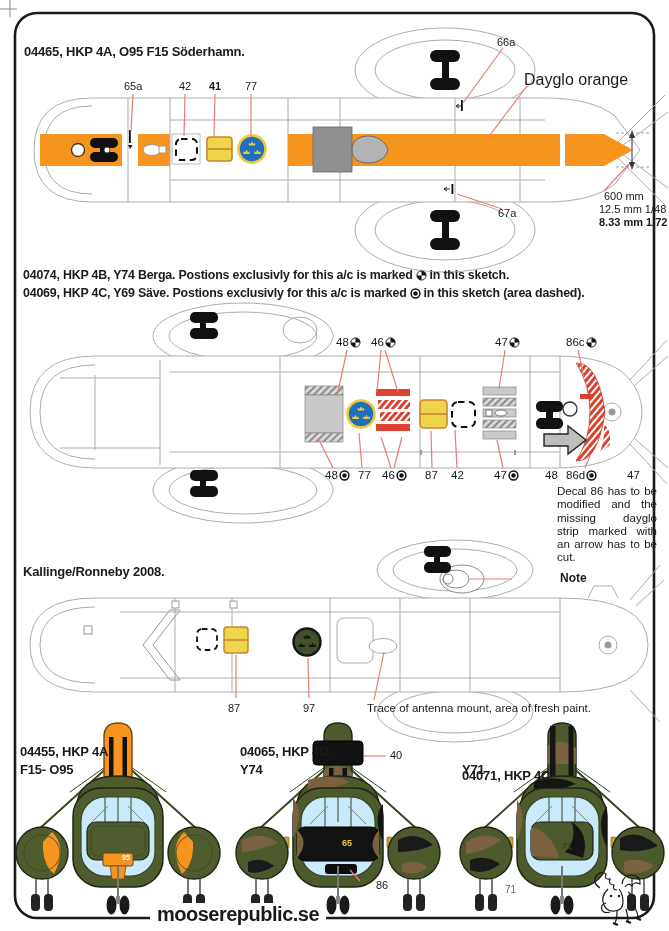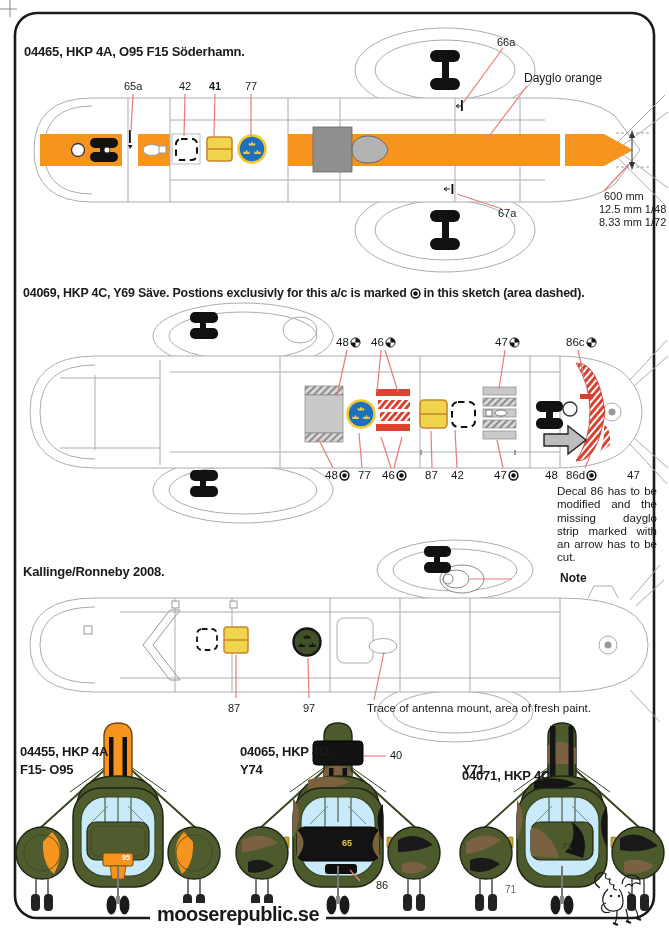--- a/index.html
+++ b/index.html
@@ -415,26 +415,35 @@
     <path d="M25,51 l5,2 M38,49 l5,2 M48,46 l5,2" stroke-width="2.2"></path>
   </g>
 </svg>
 
 <div class="txt title" style="left:24px;top:44px;">04465, HKP 4A, O95 F15 Söderhamn.</div>
 <div class="txt lbl" style="left:124px;top:80px;">65a</div>
 <div class="txt lbl" style="left:179px;top:80px;">42</div>
 <div class="txt lbl" style="left:209px;top:80px;font-weight:bold;">41</div>
 <div class="txt lbl" style="left:245px;top:80px;">77</div>
 <div class="txt lbl" style="left:497px;top:36px;">66a</div>
-<div class="txt" style="left:524px;top:71px;font-size:12px;">Dayglo orange</div>
+<div class="txt" style="left:524px;top:71px;font-size:16px;">Dayglo orange</div>
 <div class="txt lbl" style="left:498px;top:207px;">67a</div>
 <div class="txt lbl" style="left:604px;top:190px;">600 mm</div>
 <div class="txt lbl" style="left:599px;top:203px;">12.5 mm 1/48</div>
-<div class="txt lbl" style="left:599px;top:216px;">8.33 mm 1/72</div>
-
+<div class="txt lbl" style="left:599px;top:216px;font-weight:bold;">8.33 mm 1/72</div>
+
+<div class="txt title2" style="left:23px;top:268px;">
+  <span>04074, HKP 4B, Y74 Berga. Postions exclusivly for this a/c is marked</span>
+  <svg class="sym" width="11" height="11" viewBox="0 0 12 12">
+    <circle cx="6" cy="6" r="5" fill="#fff" stroke="#111"></circle>
+    <path d="M6,6 L6,1 A5,5 0 0 1 11,6 Z" fill="#111"></path>
+        <path d="M6,6 L6,11 A5,5 0 0 1 1,6 Z" fill="#111"></path>
+  </svg>
+  <span>in this sketch.</span>
+</div>
 <div class="txt title2" style="left:23px;top:286px;">
   <span>04069, HKP 4C, Y69 Säve. Postions exclusivly for this a/c is marked</span>
   <svg class="sym" width="11" height="11" viewBox="0 0 12 12">
     <circle cx="6" cy="6" r="4.8" fill="none" stroke="#111" stroke-width="1.6"></circle>
         <circle cx="6" cy="6" r="2.4" fill="#111"></circle>
   </svg>
   <span>in this sketch (area dashed).</span>
 </div>
 
 <div class="txt co" style="left:336px;top:336px;">

